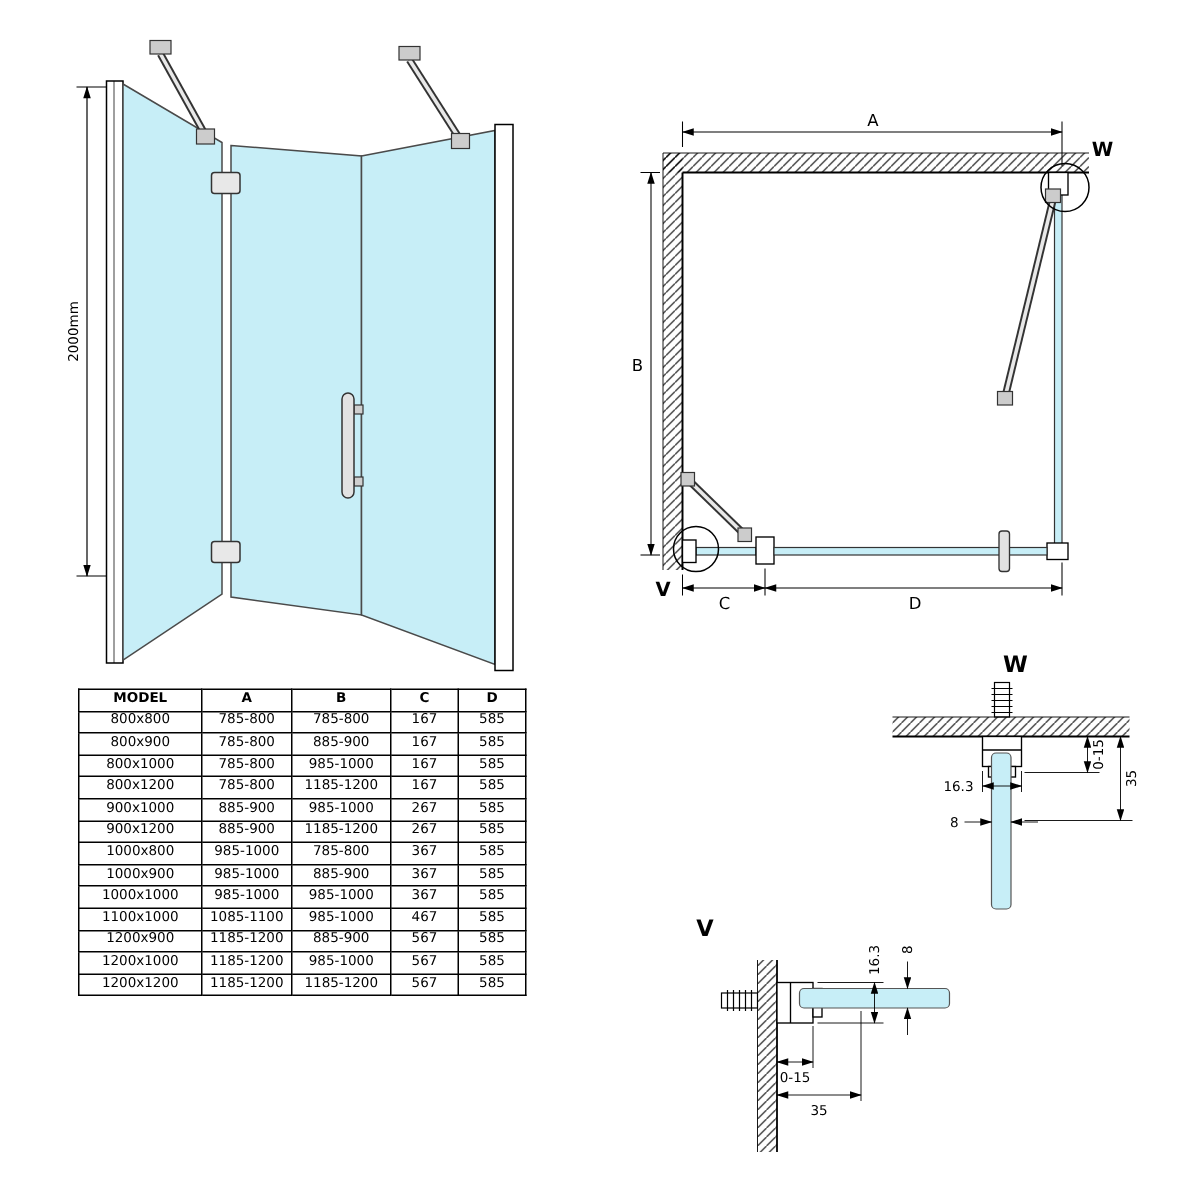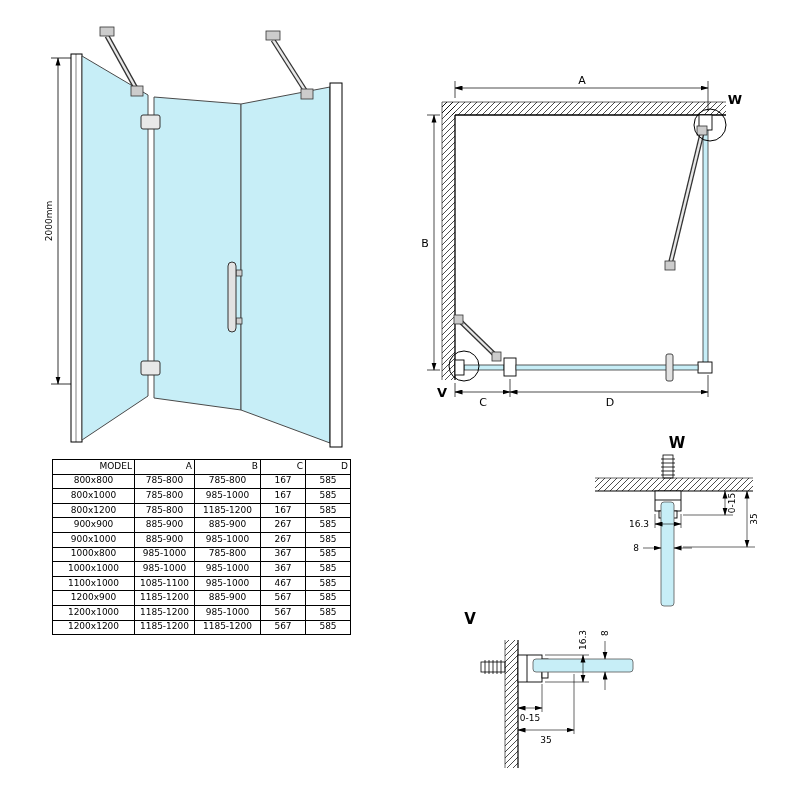--- a/index.html
+++ b/index.html
@@ -6,21 +6,21 @@
   html,body { width:800px; height:800px; background:#fff; }
   body { position:relative; overflow:hidden; font-family:"DejaVu Sans", sans-serif; color:#000; }
   .abs { position:absolute; }
   svg text { font-family:"DejaVu Sans", sans-serif; fill:#000; stroke:none; }
   .glass { fill: var(--glass, #c7eef7); }
   table.spec { border-collapse:collapse; width:100%; table-layout:fixed; }
   table.spec th, table.spec td {
     border:1px solid #000; font-size:9px; text-align:center;
     padding:1px 2px; height:14.6px; line-height:1.1; white-space:nowrap; overflow:hidden;
   }
-  table.spec th { font-weight:normal;text-align:right; }
+  table.spec th { font-weight:bold; }
 </style>
 </head>
 <body>
 
 <div class="abs" style="left:8px; top:12px; width:390px; height:448px;">
   <svg width="390" height="448" viewBox="0 0 390 448">
     <defs>
       <marker id="ias" markerWidth="9" markerHeight="6" refX="0.5" refY="2.5" orient="auto" markerUnits="userSpaceOnUse">
           <path d="M8 0 L0 2.5 L8 5 Z"></path>
         </marker>
@@ -170,51 +170,65 @@
     </thead>
     <tbody>
         <tr>
           <td>800x800</td>
           <td>785-800</td>
           <td>785-800</td>
           <td>167</td>
           <td>585</td>
         </tr>
         <tr>
+          <td>800x900</td>
+          <td>785-800</td>
+          <td>885-900</td>
+          <td>167</td>
+          <td>585</td>
+        </tr>
+        <tr>
           <td>800x1000</td>
           <td>785-800</td>
           <td>985-1000</td>
           <td>167</td>
           <td>585</td>
         </tr>
         <tr>
           <td>800x1200</td>
           <td>785-800</td>
           <td>1185-1200</td>
           <td>167</td>
           <td>585</td>
         </tr>
         <tr>
-          <td>900x900</td>
-          <td>885-900</td>
-          <td>885-900</td>
+          <td>900x1000</td>
+          <td>885-900</td>
+          <td>985-1000</td>
           <td>267</td>
           <td>585</td>
         </tr>
         <tr>
-          <td>900x1000</td>
-          <td>885-900</td>
-          <td>985-1000</td>
+          <td>900x1200</td>
+          <td>885-900</td>
+          <td>1185-1200</td>
           <td>267</td>
           <td>585</td>
         </tr>
         <tr>
           <td>1000x800</td>
           <td>985-1000</td>
           <td>785-800</td>
+          <td>367</td>
+          <td>585</td>
+        </tr>
+        <tr>
+          <td>1000x900</td>
+          <td>985-1000</td>
+          <td>885-900</td>
           <td>367</td>
           <td>585</td>
         </tr>
         <tr>
           <td>1000x1000</td>
           <td>985-1000</td>
           <td>985-1000</td>
           <td>367</td>
           <td>585</td>
         </tr>

